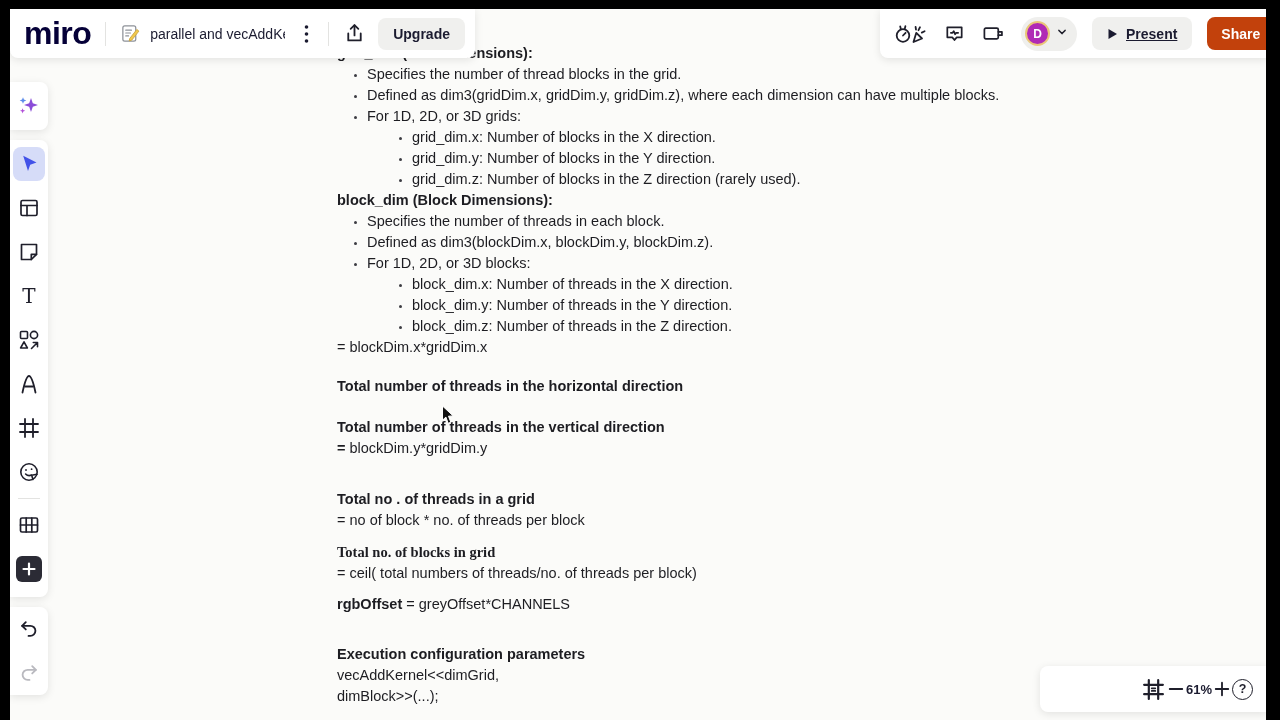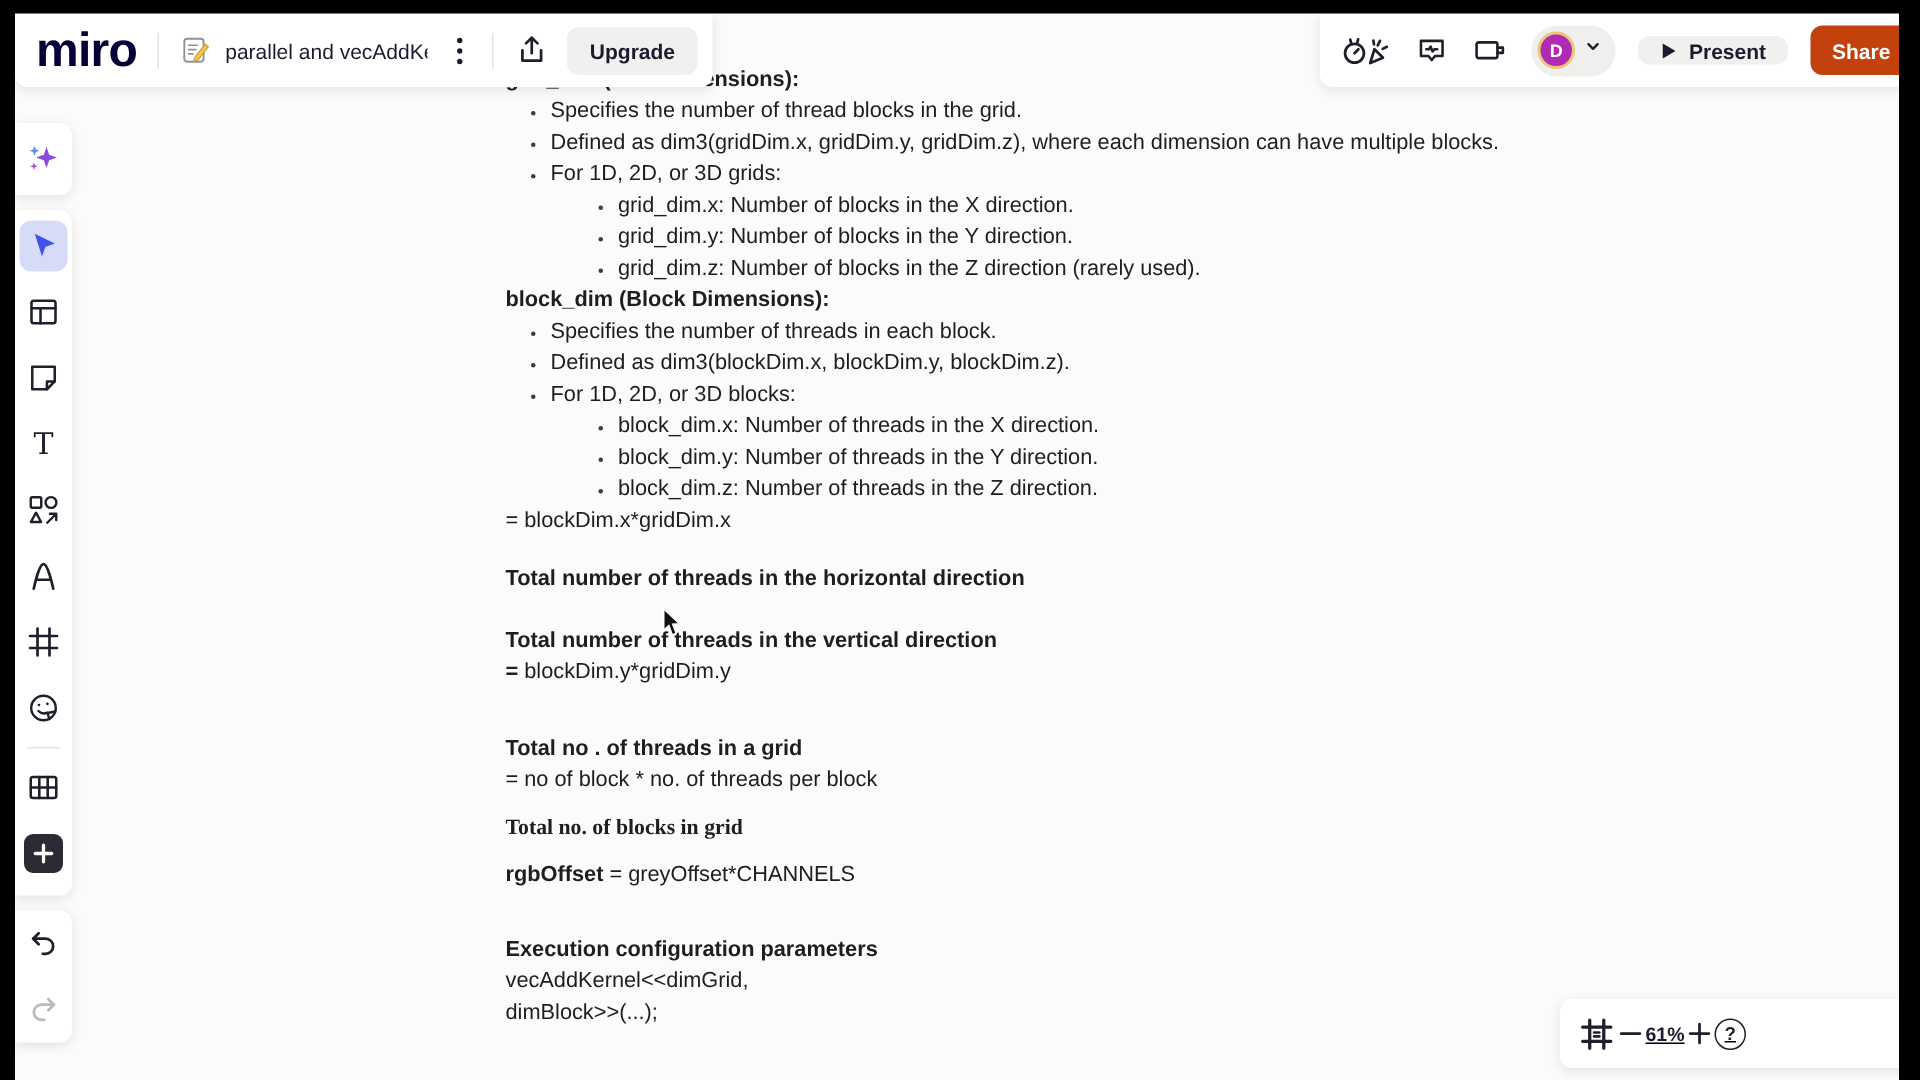--- a/index.html
+++ b/index.html
@@ -55,21 +55,21 @@
   
   #topright { left:880px; top:9px; width:387px; height:49px;
     border-radius:0 0 0 8px; display:flex; align-items:center; gap:15px;
     padding:0 10px 0 14px; }
   .tr-icon { display:flex; align-items:center; }
   #avatar-pill { display:flex; align-items:center; gap:5px; background:#efefed;
     border-radius:17px; height:34px; padding:0 8px 0 4px; }
   #avatar { width:25px; height:25px; border-radius:50%; background:#b02ab5;
     border:2.5px solid #eac679; color:#fff; font-size:12px; font-weight:700;
     display:flex; align-items:center; justify-content:center; }
-  #present-btn { height:19px; }
+  #present-btn { height:33px;text-decoration:underline; }
   #share-btn { background:#c2410c; border:none; border-radius:8px; height:33px;
     padding:0 14px; font-size:14px; font-weight:700; color:#fff;
     font-family:"Liberation Sans",sans-serif; }
 
   
   .side { left:10px; width:38px; border-radius:0 8px 8px 0; display:flex;
     flex-direction:column; align-items:center; }
   #side-ai { top:82px; height:48px; justify-content:center; }
   #side-tools { top:140px; height:457px; padding-top:2px; }
   #side-undo { top:607px; height:88px; justify-content:space-around; }
@@ -78,21 +78,21 @@
   .tool.active::before { content:""; position:absolute; left:3px; top:5px;
     width:32px; height:34px; border-radius:8px; background:#d6dcf8; }
   .tool.active svg { position:relative; }
   .hdivider { width:22px; height:1px; background:#e3e3e1; margin:4px 0; }
   #plus-tile { width:26px; height:26px; border-radius:6px; background:#2b2b35;
     display:flex; align-items:center; justify-content:center; }
 
   
   #zoombar { left:1040px; top:666px; width:227px; height:46px;
     border-radius:8px 0 0 8px; display:flex; align-items:center;
-    justify-content:flex-start; padding:0 14px 0 12px;text-decoration:underline; }
+    justify-content:flex-end; padding:0 14px 0 12px; }
   .zb-item { display:flex; align-items:center; justify-content:center; }
   #zoom-level { font-size:13px; font-weight:700; color:#1b1b30; }
   #help-btn { width:21px; height:21px; border-radius:50%; border:1.9px solid #1f1f2b;
     font-size:12.5px; font-weight:700; color:#1f1f2b; display:flex;
     align-items:center; justify-content:center; }
 
   
   #cursor { position:absolute; left:441px; top:405px; z-index:30; }
 
   svg.stroke { fill:none; stroke:#1f1f2b; stroke-width:1.7;
@@ -120,20 +120,21 @@
       <div class="line bullet2"><span class="dot"></span><span>block_dim.x: Number of threads in the X direction.</span></div>
       <div class="line bullet2"><span class="dot"></span><span>block_dim.y: Number of threads in the Y direction.</span></div>
       <div class="line bullet2"><span class="dot"></span><span>block_dim.z: Number of threads in the Z direction.</span></div>
       <div class="line plain"><span>= blockDim.x*gridDim.x</span></div>
       <div class="line heading" style="margin-top: 18px;"><span>Total number of threads in the horizontal direction</span></div>
       <div class="line heading" style="margin-top: 20px;"><span>Total number of threads in the vertical direction</span></div>
       <div class="line plain"><strong>=</strong><span> blockDim.y*gridDim.y</span></div>
       <div class="line heading" style="margin-top: 30px;"><span>Total no . of threads in a grid</span></div>
       <div class="line plain"><span>= no of block * no. of threads per block</span></div>
       <div class="line heading" style="margin-top: 11px; font-family: Liberation Serif, serif;"><span>Total no. of blocks in grid</span></div>
+      <div class="line plain"><span>= ceil( total numbers of threads/no. of threads per block)</span></div>
       <div class="line plain" style="margin-top: 10px;"><strong>rgbOffset</strong><span> = greyOffset*CHANNELS</span></div>
       <div class="line heading" style="margin-top: 29px;"><span>Execution configuration parameters</span></div>
       <div class="line plain"><span>vecAddKernel&lt;&lt;dimGrid,</span></div>
       <div class="line plain"><span>dimBlock&gt;&gt;(...);</span></div>
     </div>
 
   <div id="cursor">
     <svg width="14" height="20" viewBox="0 0 14 20">
       <path d="M1.5 1 L1.5 15.2 L4.9 12.1 L7.2 18.3 L9.8 17.2 L7.5 11.2 L12.2 10.9 Z" fill="#111" stroke="#fff" stroke-width="1"></path>
     </svg>

